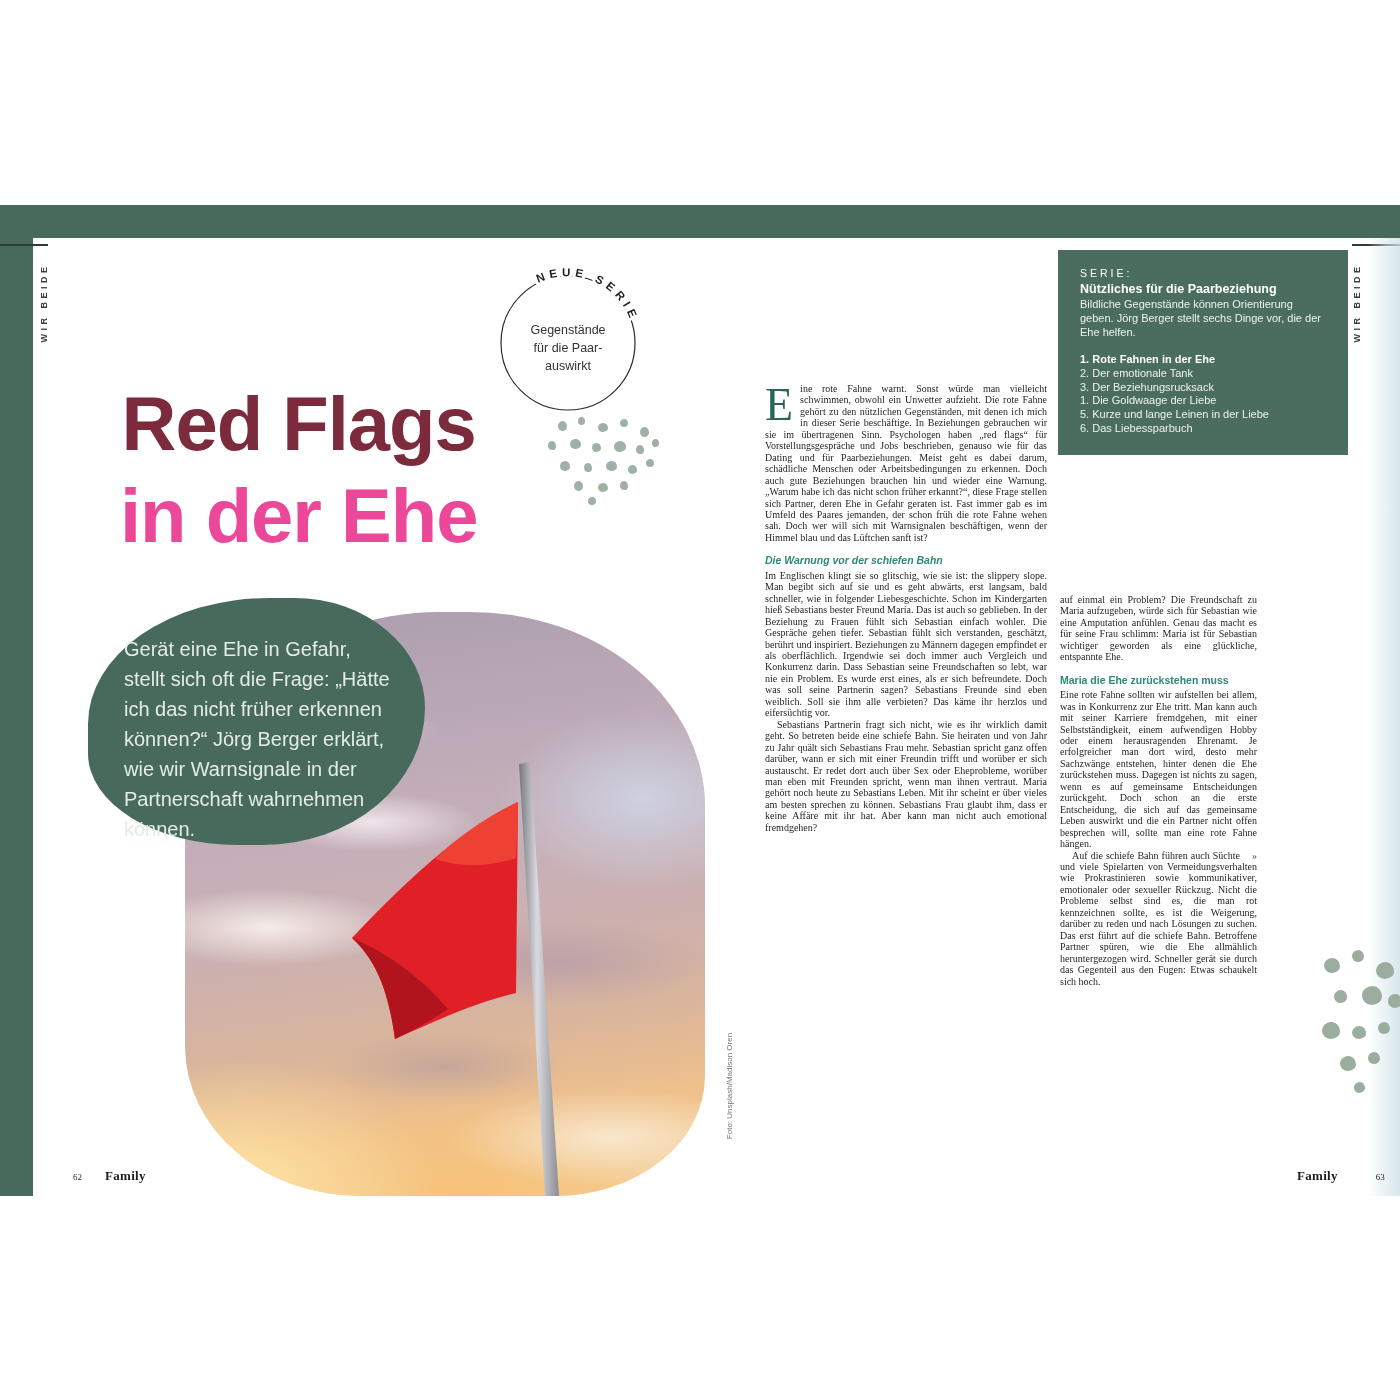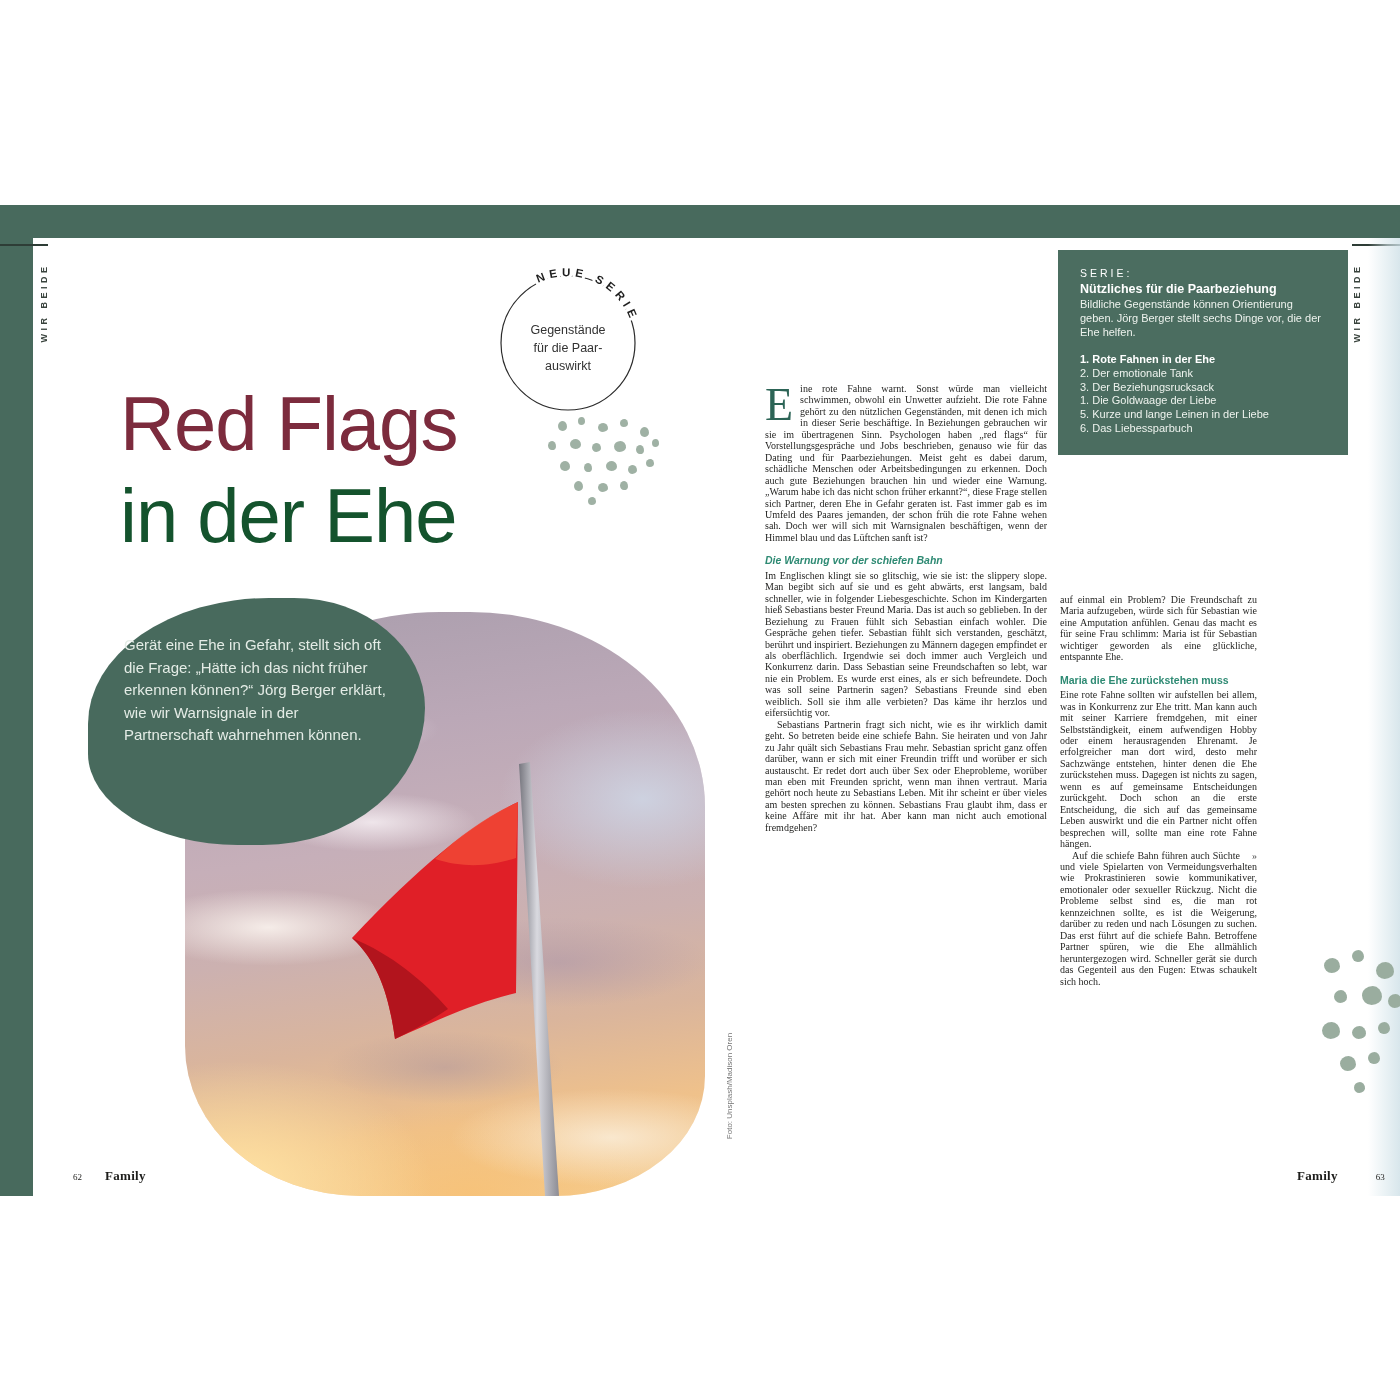--- a/index.html
+++ b/index.html
@@ -16,40 +16,40 @@
       background:linear-gradient(90deg,rgba(222,235,238,0) 0%,rgba(216,231,236,.6) 60%,rgba(206,224,231,.8) 100%);}
 
   .side-label{position:absolute;width:140px;height:14px;text-align:center;
       font-size:9px;font-weight:bold;letter-spacing:3.5px;color:#39433d;
       transform:rotate(-90deg);}
   .side-label.left{left:-24px;top:296px;}
   .side-label.right{left:1289px;top:296px;}
 
   
   .headline{position:absolute;left:120px;top:378px;line-height:92px;
-      font-weight:400;font-size:76px;letter-spacing:-1px;}
+      font-weight:700;font-size:76px;letter-spacing:-1px;text-align:center;}
   .headline .l1{display:block;color:#7c2b3d;}
-  .headline .l2{display:block;color:#14532d;}
+  .headline .l2{display:block;color:#ec4899;}
 
   
   .badge-svg{position:absolute;left:492px;top:268px;width:152px;height:152px;}
   .badge-inner{position:absolute;left:503px;top:322px;width:130px;text-align:center;
       font-size:12.5px;line-height:1.42;color:#323museum232;color:#323232;}
 
   
   .dots{position:absolute;}
   .dots .dot{position:absolute;background:#9fb1a4;border-radius:54% 46% 52% 48% / 50% 57% 43% 50%;}
   .dots-1{left:540px;top:415px;width:132px;height:96px;}
   .dots-2{left:1318px;top:948px;width:82px;height:162px;}
   .dots-2 .dot{background:#9aad9f;}
 
   
   .teaser{position:absolute;left:88px;top:598px;width:337px;height:247px;background:#486a5d;
       border-radius:58% 42% 52% 48% / 55% 48% 60% 40%;z-index:4;}
-  .teaser p{margin:0;padding:36px 34px 0 36px;color:#e4ece6;font-size:15px;line-height:1.5;}
+  .teaser p{margin:0;padding:36px 34px 0 36px;color:#e4ece6;font-size:20px;line-height:1.5;}
 
   
   .photo{position:absolute;left:185px;top:612px;width:520px;height:584px;overflow:hidden;z-index:2;
       border-radius:255px 235px 150px 175px / 225px 195px 120px 150px;}
   .sky{position:absolute;inset:0;
       background:
         radial-gradient(300px 190px at 10% 98%, #ffe3a4 0%, rgba(255,227,164,0) 65%),
         radial-gradient(260px 140px at 55% 100%, rgba(247,193,118,.85) 0%, rgba(247,193,118,0) 70%),
         radial-gradient(240px 150px at 88% 32%, rgba(206,213,228,.9) 0%, rgba(206,213,228,0) 60%),
         linear-gradient(172deg,#aa9ead 0%,#bba8b7 22%,#c6afb9 40%,#ccb1b0 55%,#dab59c 70%,#efc18b 84%,#f6cd8e 100%);}

